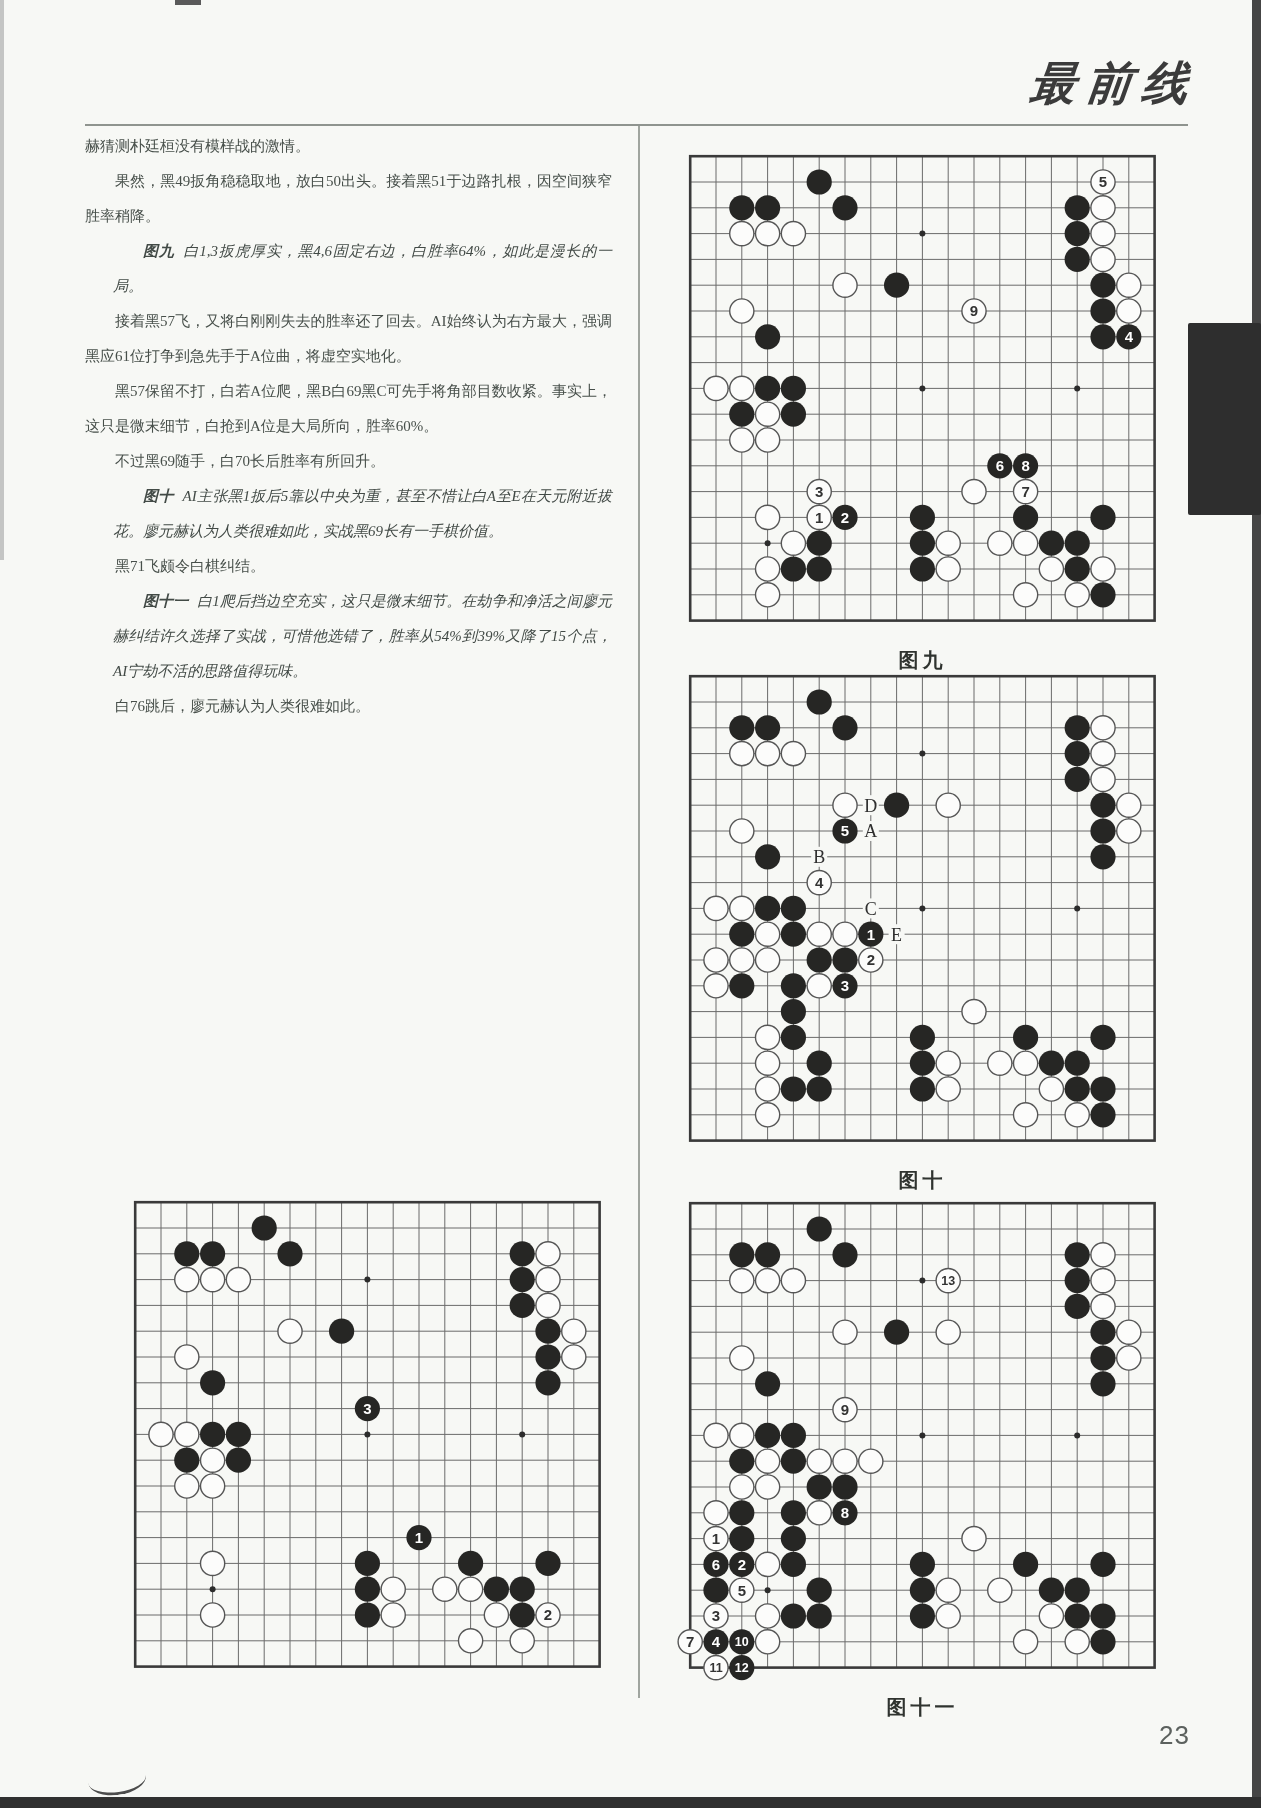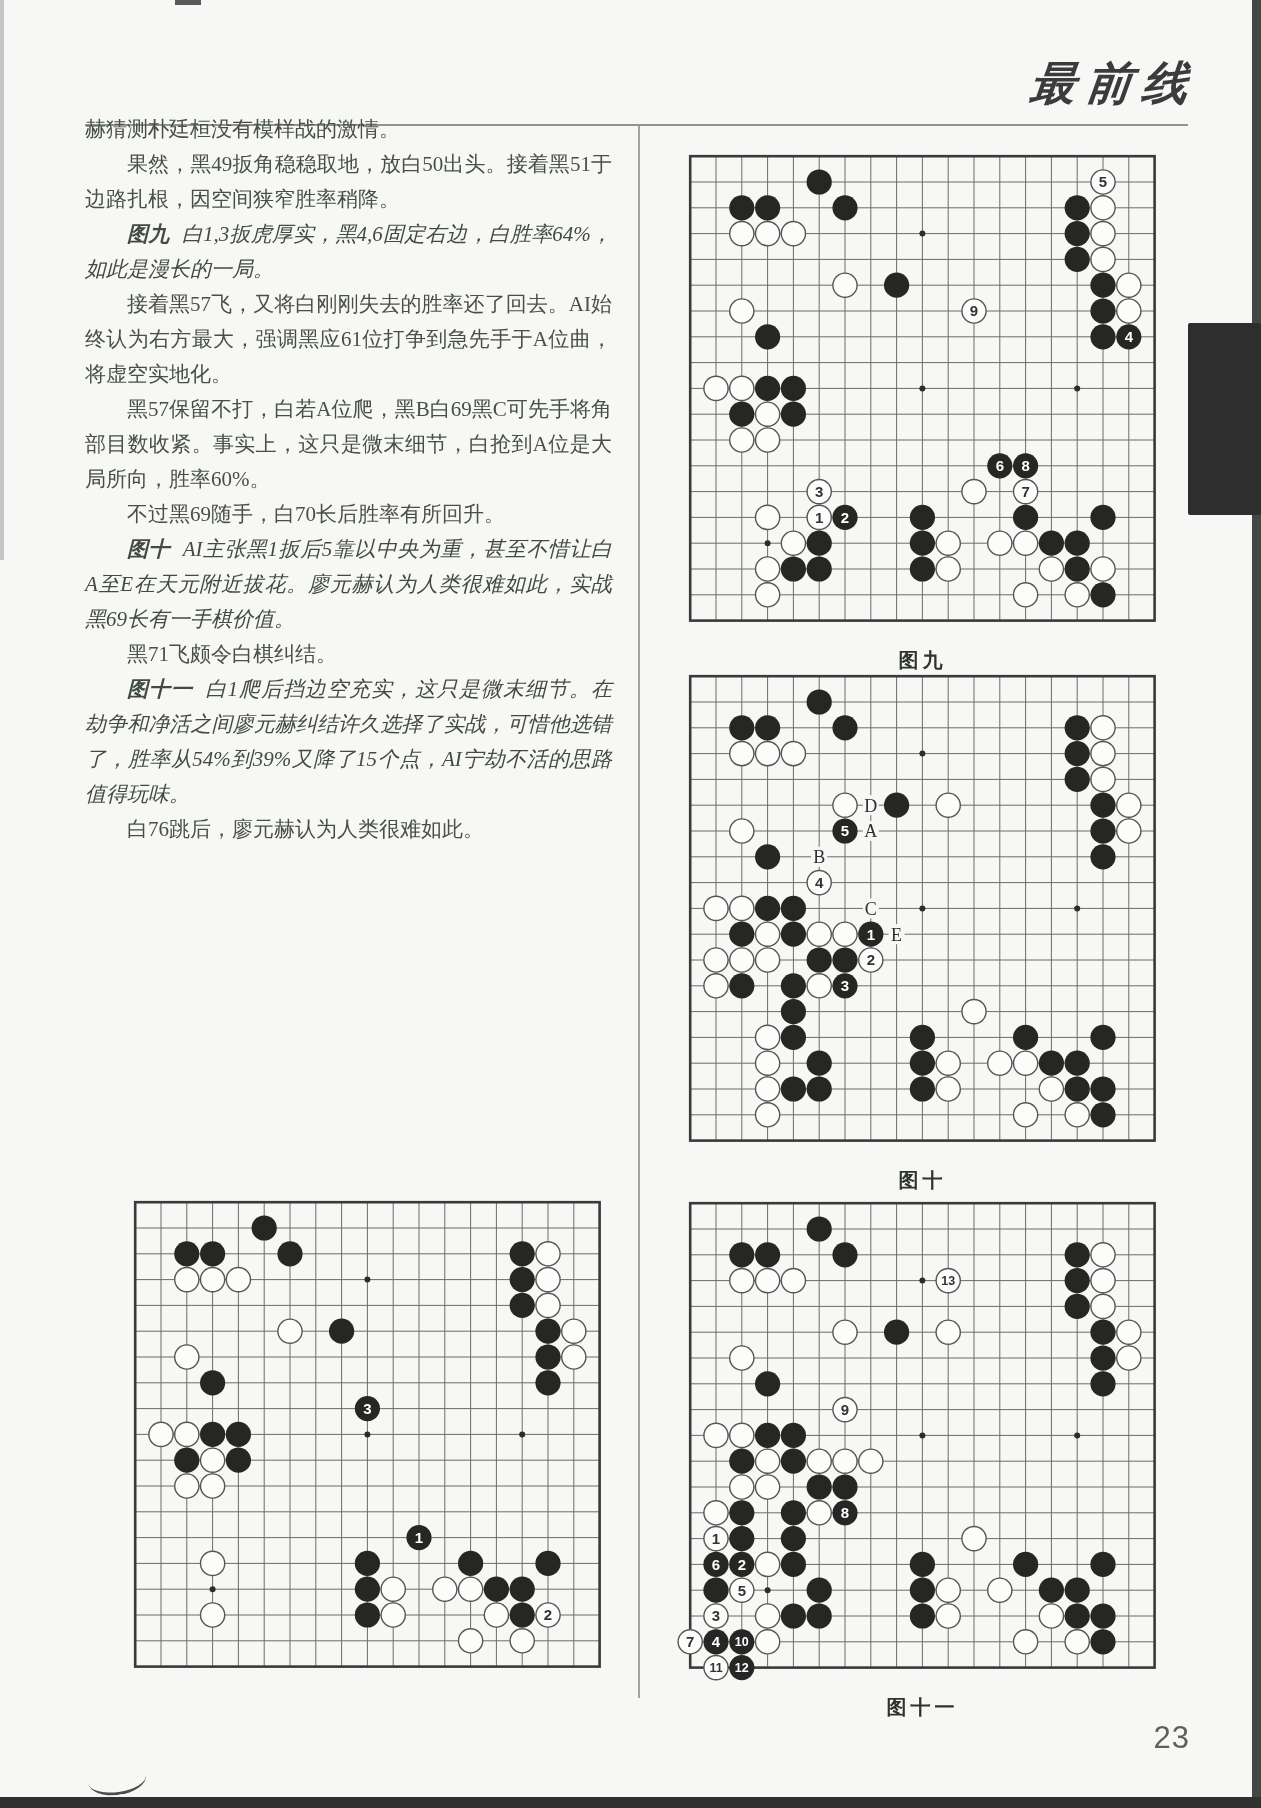--- a/index.html
+++ b/index.html
@@ -21,44 +21,44 @@
   
   .header-rule{position:absolute;left:85px;top:124px;width:1103px;height:2px;background:#8f948f;}
   .logo{
     position:absolute;left:1020px;top:52px;width:178px;height:64px;
     font-style:italic;font-weight:bold;font-size:46px;letter-spacing:10px;
     color:#3b3b3b;text-align:right;transform:skewX(-6deg);
     font-family:"Liberation Serif","DejaVu Serif",serif;line-height:64px;white-space:nowrap;
   }
   
   .text-col{
-    position:absolute;left:85px;top:112px;width:527px;
-    font-size:21px;line-height:35px;color:#474f4a;text-align:justify;
+    position:absolute;left:85px;top:129px;width:527px;
+    font-size:15px;line-height:35px;color:#474f4a;text-align:justify;
   }
   .text-col p{margin:0;text-indent:2em;}
   .text-col p.noindent{text-indent:0;}
-  .text-col p.kai{font-style:italic;color:#424a46;}
+  .text-col p.kai{font-style:italic;color:#424a46;margin-left:28px;}
   .text-col b.lead{font-weight:bold;font-style:italic;margin-right:.6em;}
   
   .divider{position:absolute;left:638px;top:126px;width:2px;height:1572px;background:#a0a59f;}
   
   .board{position:absolute;width:491px;}
   .board-fig9{left:677px;top:143px;}
   .board-fig10{left:677px;top:663px;}
   .board-fig11{left:677px;top:1190px;}
   .board-fig8{left:122px;top:1189px;}
   .board .caption{
     text-align:center;font-size:20px;font-weight:bold;color:#2f332f;
     letter-spacing:4px;margin-top:9px;
   }
   
   .page-num{
     position:absolute;left:1040px;top:1720px;width:150px;text-align:right;
     font-family:"Liberation Sans","DejaVu Sans",sans-serif;
-    font-size:31px;color:#5c615e;letter-spacing:1px;
+    font-size:26px;color:#5c615e;letter-spacing:1px;
   }
 </style>
 </head>
 <body>
 
 <div class="edge edge-right-strip"></div>
 <div class="edge edge-right-band"></div>
 <div class="edge edge-bottom"></div>
 <div class="edge edge-top-speck"></div>
 <div class="edge edge-left"></div>

